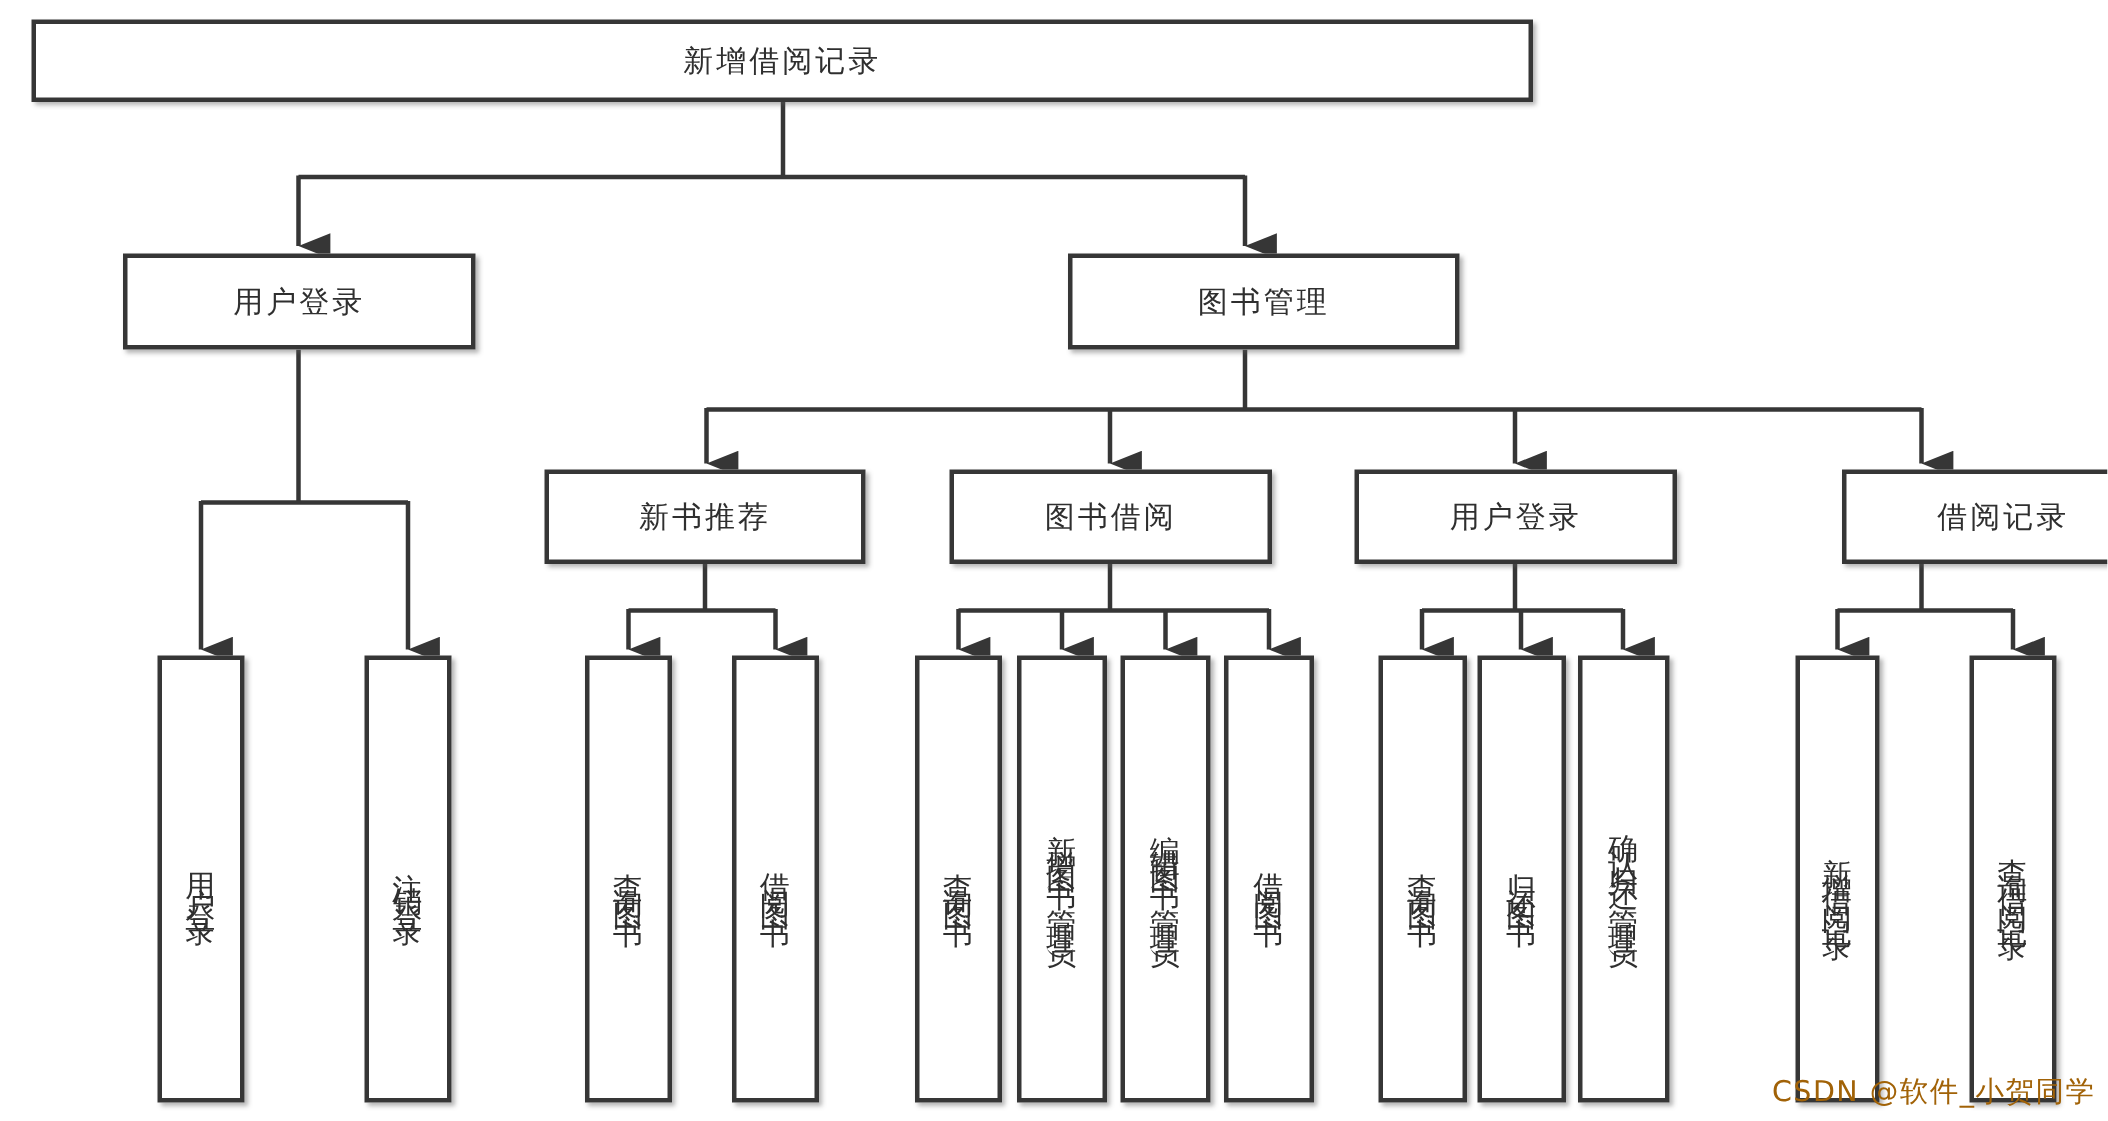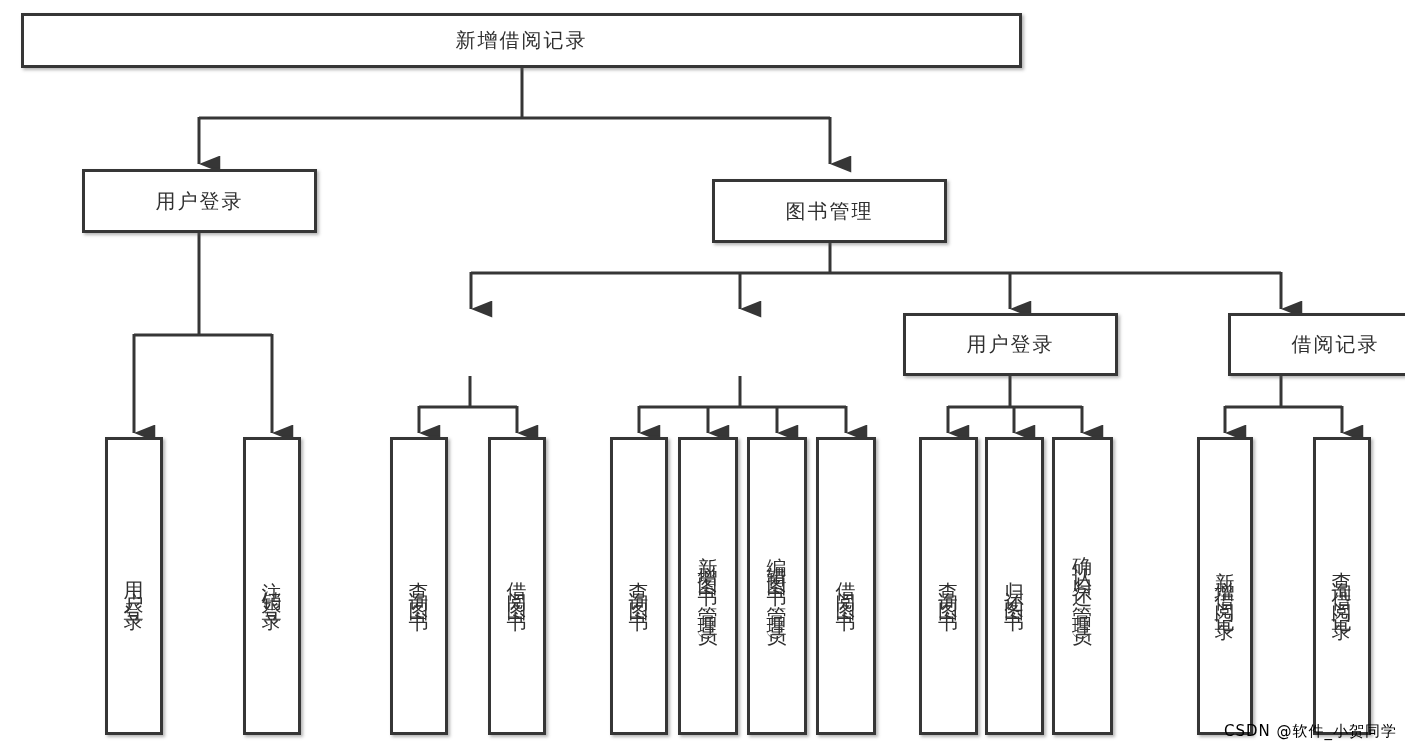--- a/index.html
+++ b/index.html
@@ -45,22 +45,22 @@
     text-orientation: mixed;
     letter-spacing: 10px;
     font-size: 20px;
     line-height: 1;
     color: #2f2f2f;
   }
   .watermark {
     position: absolute;
     right: 8px;
     bottom: 6px;
-    font-size: 15px;
-    color: #000000;
+    font-size: 19px;
+    color: #a16207;
     letter-spacing: 1px;
     white-space: nowrap;
     text-align: center;
   }
 </style>
 </head>
 <body>
 
 <div class="canvas">
 
@@ -110,22 +110,24 @@
       <path d="M1281 376 L1281 407"></path>
       <path d="M1225 407 L1342 407"></path>
       <path d="M1225 406 L1225 433" marker-end="url(#arrow)"></path>
       <path d="M1342 406 L1342 433" marker-end="url(#arrow)"></path>
     </g>
   </svg>
 
   <div class="node" style="left:21px;top:13px;width:1001px;height:55px">新增借阅记录</div>
 
   <div class="node" style="left:82px;top:169px;width:235px;height:64px">用户登录</div>
-  <div class="node" style="left:712px;top:179px;width:235px;height:64px">图书管理</div>
+  <div class="node" style="left:712px;top:169px;width:261px;height:64px">图书管理</div>
 
+  <div class="node" style="left:363px;top:313px;width:214px;height:63px">新书推荐</div>
+  <div class="node" style="left:633px;top:313px;width:215px;height:63px">图书借阅</div>
   <div class="node" style="left:903px;top:313px;width:215px;height:63px">用户登录</div>
   <div class="node" style="left:1228px;top:313px;width:215px;height:63px">借阅记录</div>
 
   <div class="node leaf" style="left:105px;top:437px;width:58px;height:298px">
     <span class="vtext">用户登录</span>
   </div>
   <div class="node leaf" style="left:243px;top:437px;width:58px;height:298px">
     <span class="vtext">注销登录</span>
   </div>
 

